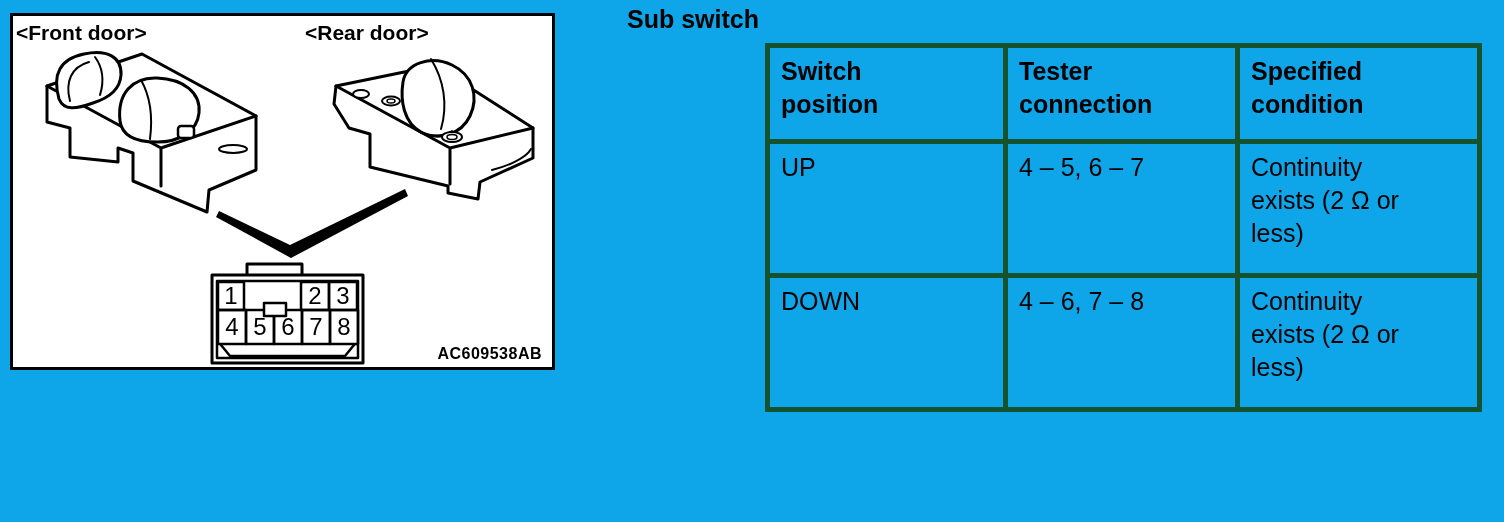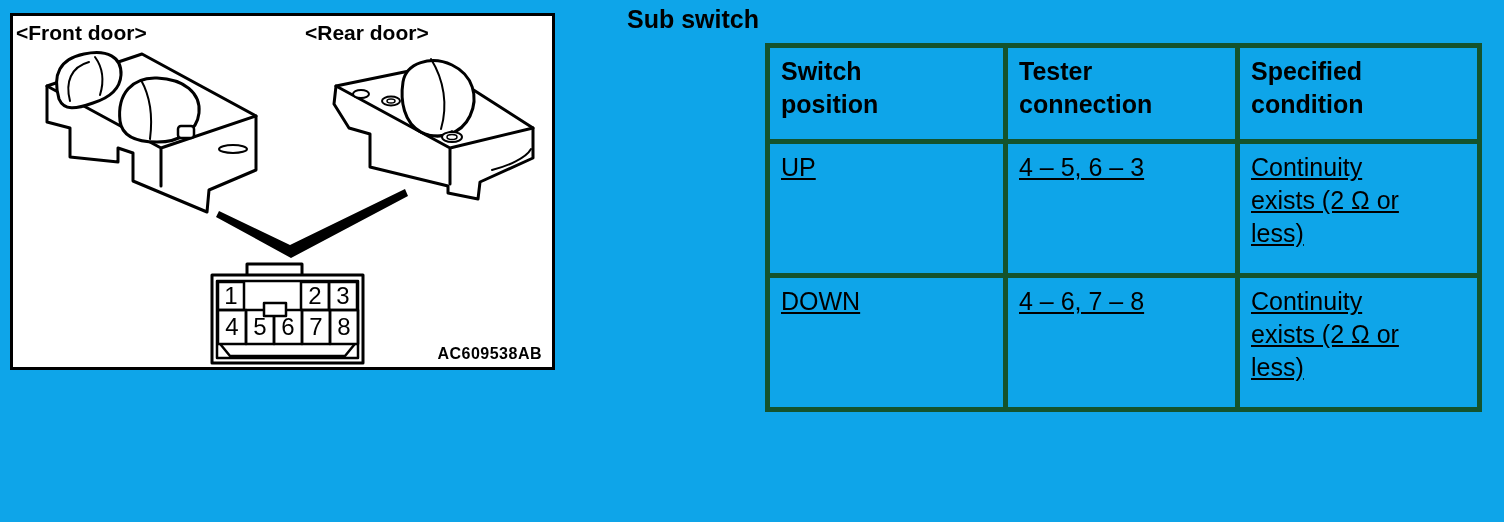--- a/index.html
+++ b/index.html
@@ -35,21 +35,21 @@
   .spec-table{
     position:absolute;left:765px;top:43px;width:712px;
     border-collapse:collapse;table-layout:fixed;
   }
   .spec-table td,.spec-table th{
     border:5px solid #14532d;vertical-align:top;text-align:left;
     padding:7px 4px 0 11px;font-size:25px;line-height:33px;
     white-space:pre-line;overflow:hidden;
   }
   .spec-table th{font-weight:bold;height:84px;}
-  .spec-table td{font-weight:normal;height:122px;text-decoration:underline;}
+  .spec-table td{font-weight:normal;height:122px;}
 </style>
 </head>
 <body>
 
 <div class="canvas">
 
   <div class="diagram-box">
 
     <svg class="figure-svg" viewBox="13 16 539 351" fill="none" stroke="#000" stroke-width="3" stroke-linejoin="round" stroke-linecap="round">
 
@@ -125,21 +125,21 @@
       <tr>
         <th>Switch
 position</th>
         <th>Tester
 connection</th>
         <th>Specified
 condition</th>
       </tr>
       <tr>
         <td>UP</td>
-        <td>4 – 5, 6 – 3</td>
+        <td>4 – 5, 6 – 7</td>
         <td>Continuity
 exists (2 Ω or
 less)</td>
       </tr>
       <tr>
         <td>DOWN</td>
         <td>4 – 6, 7 – 8</td>
         <td>Continuity
 exists (2 Ω or
 less)</td>

